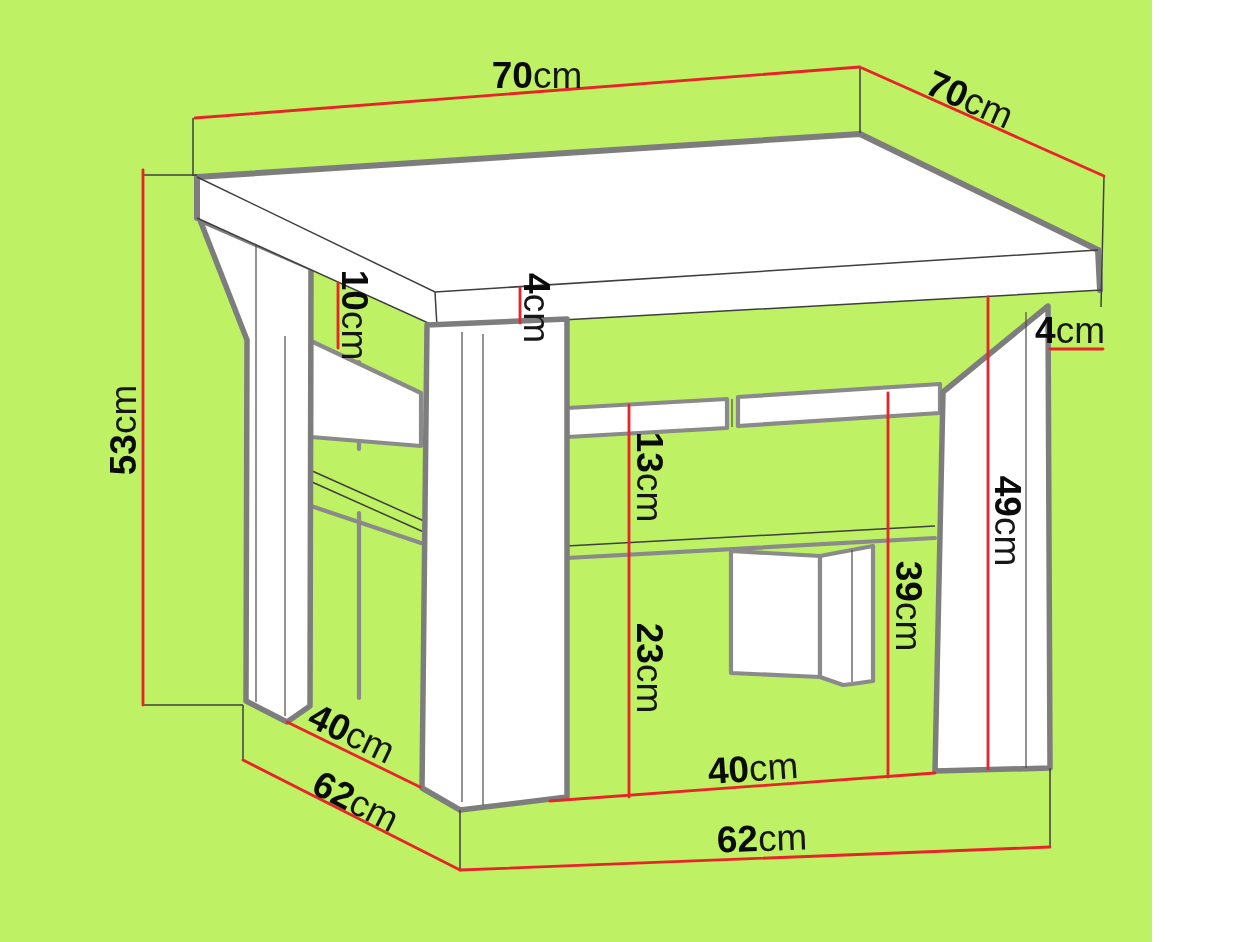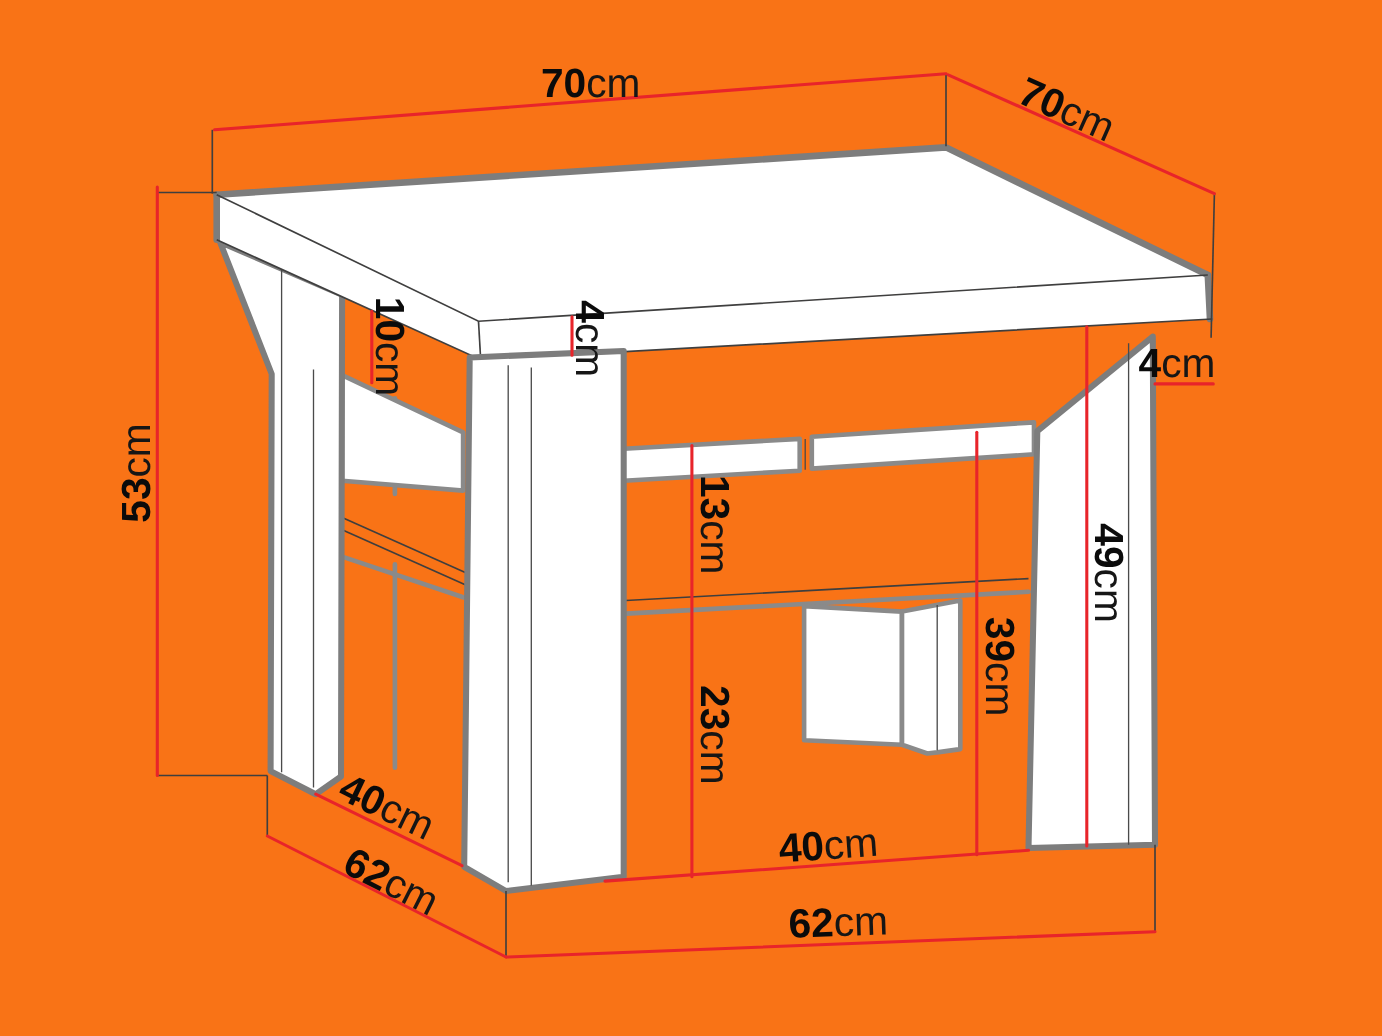--- a/index.html
+++ b/index.html
@@ -1,16 +1,16 @@
 <!DOCTYPE html>
 <html><head>
 <meta charset="utf-8">
 <style>
   html,body{margin:0;padding:0;background:#ffffff;}
-  .stage{width:1256px;height:942px;position:relative;background:#f97316;overflow:hidden;}
+  .stage{width:1152px;height:942px;position:relative;background:#bef264;overflow:hidden;}
   svg{display:block;}
   .face{fill:#ffffff;stroke:none;}
   .thick{fill:#ffffff;stroke:#7d7d7d;stroke-width:5.5;stroke-linejoin:round;stroke-linecap:round;}
   .thickline{fill:none;stroke:#7d7d7d;stroke-width:6;stroke-linejoin:round;stroke-linecap:round;}
   .mid{fill:#ffffff;stroke:#8a8a8a;stroke-width:4.2;stroke-linejoin:round;}
   .midline{fill:none;stroke:#8a8a8a;stroke-width:4.2;stroke-linecap:round;}
   .thin{fill:none;stroke:#3f3f3f;stroke-width:1.5;}
   .hair{fill:none;stroke:#4a4a4a;stroke-width:1.2;}
   .red{fill:none;stroke:#e8242a;stroke-width:2.8;stroke-linecap:round;}
   .dim{font-family:"Liberation Sans","DejaVu Sans",sans-serif;font-size:37px;fill:#0b0b0b;text-anchor:middle;}

